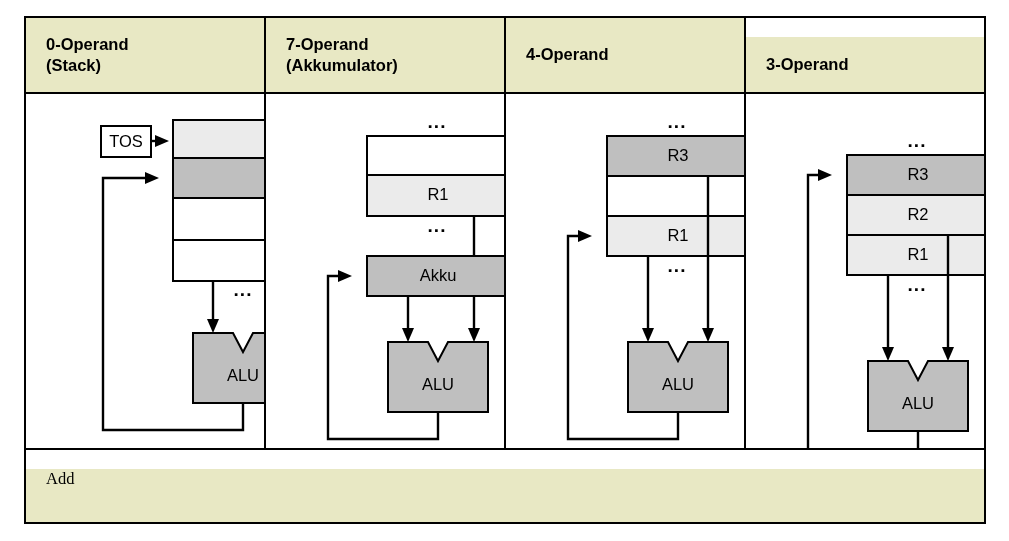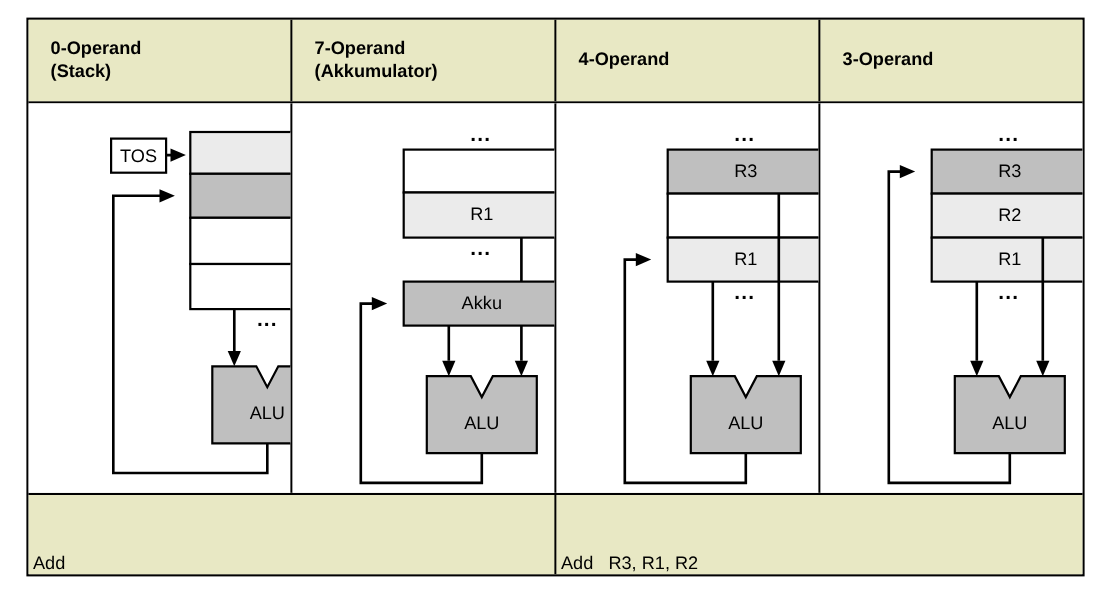--- a/index.html
+++ b/index.html
@@ -44,40 +44,41 @@
     height: 72px;
     flex: 0 0 72px;
     box-sizing: border-box;
   }
   .cell {
     flex: 1 1 0;
     box-sizing: border-box;
     border-right: 2px solid #000000;
     position: relative;
   }
-  .cell:last-child { border-right: none; }
+  .cell:last-child { border-right: none; margin-top: 19px; }
 
   .header-cell {
     background: #e8e8c4;
     display: flex;
     align-items: center;
     padding-left: 20px;
   }
   .header-text {
     font-size: 16.5px;
     font-weight: bold;
     color: #000000;
     line-height: 1.28;
     white-space: pre-line;
   }
   .footer-cell {
     background: #e8e8c4;
     display: flex;
-    align-items: flex-end;
-    padding-left: 4px;
+    align-items: flex-start;
+    padding-left: 20px;
+    font-family: Liberation Serif, serif;
   }
   .footer-text {
     font-size: 16.5px;
     color: #000000;
     white-space: pre;
   }
   .body-cell {
     background: #ffffff;
     overflow: hidden;
   }
@@ -246,19 +247,16 @@
           <path class="line" d="M 72 300 L 72 327 L -38 327 L -38 44 L -26 44"></path>
           <polygon points="-14,44 -28,38 -28,50"></polygon>
         </svg>
       </div>
     </div>
 
     <div class="row-footer">
       <div class="cell footer-cell">
         <div class="footer-text">Add</div>
       </div>
-      <div class="cell footer-cell">
-        <div class="footer-text">Add   R3, R1, R2</div>
-      </div>
     </div>
 
   </div>
 </div>
 
 </body></html>

